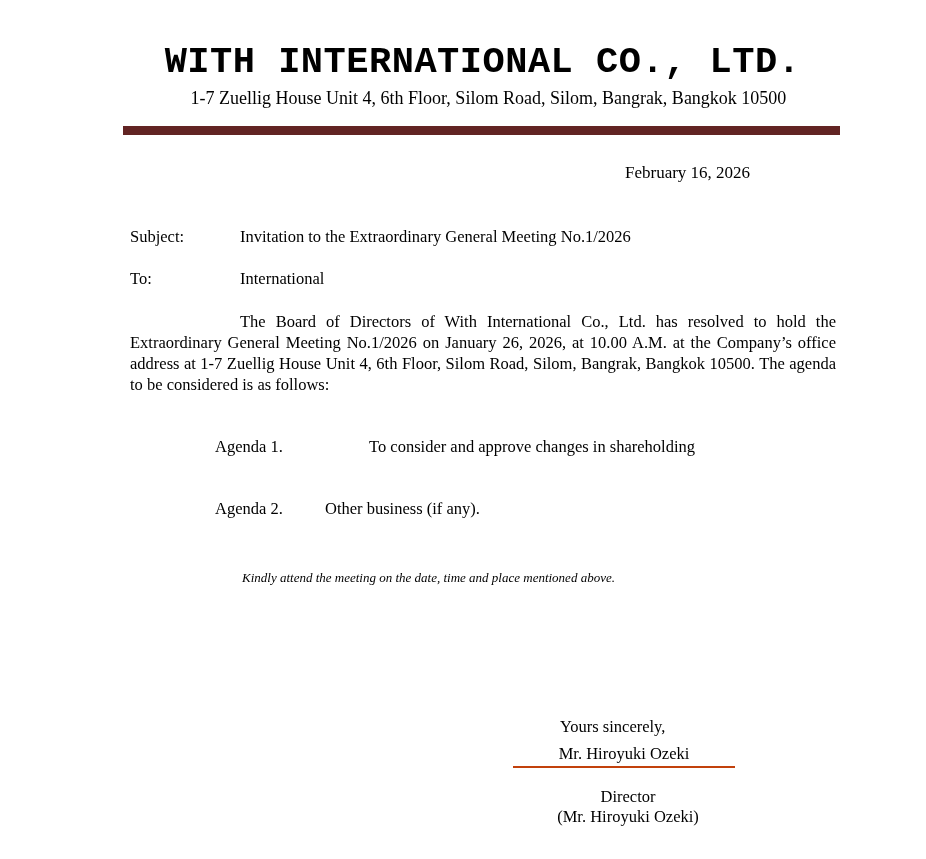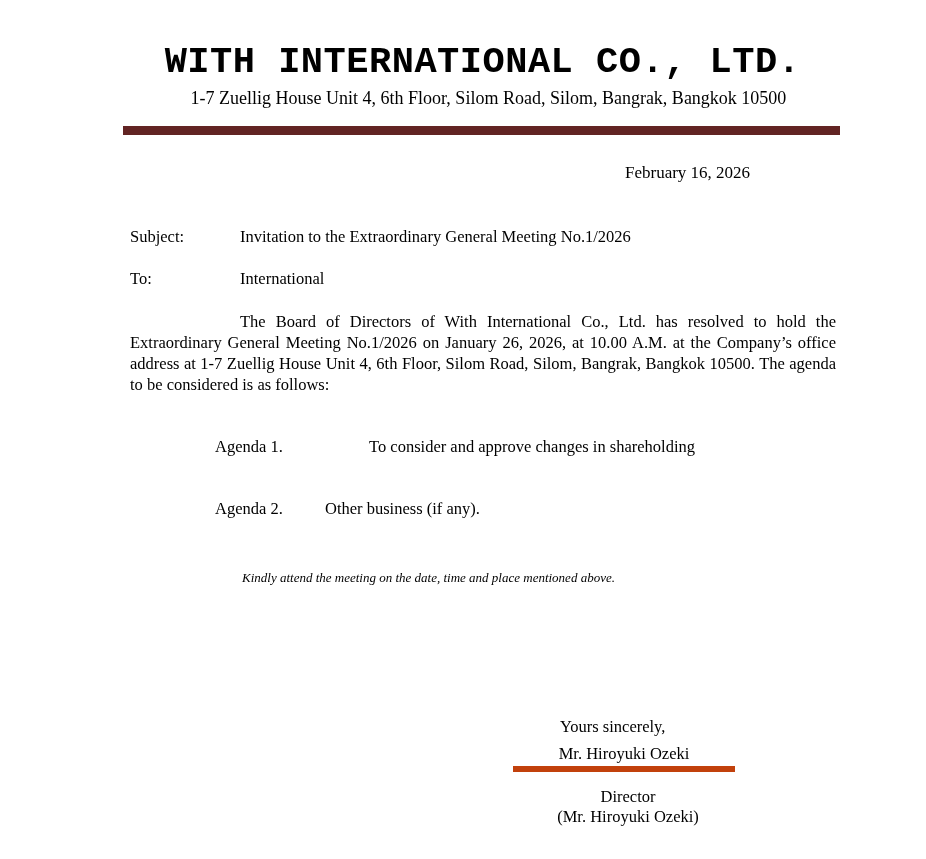--- a/index.html
+++ b/index.html
@@ -102,21 +102,21 @@
   }
   .signature-line {
     position: absolute;
     top: 743px;
     left: 513px;
     width: 222px;
     text-align: center;
     font-size: 16.5px;
     line-height: 21px;
     padding-bottom: 2px;
-    border-bottom: 6px solid #c2410c;
+    border-bottom: 2px solid #c2410c;
   }
   .signature-block {
     position: absolute;
     top: 787px;
     left: 508px;
     width: 240px;
     text-align: center;
     font-size: 16.5px;
     line-height: 19.5px;
   }

